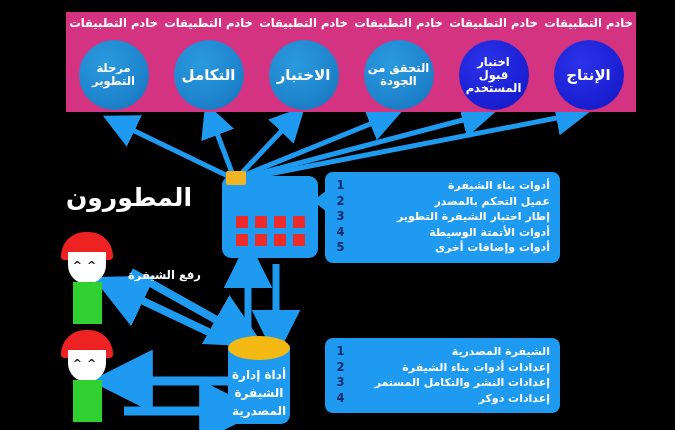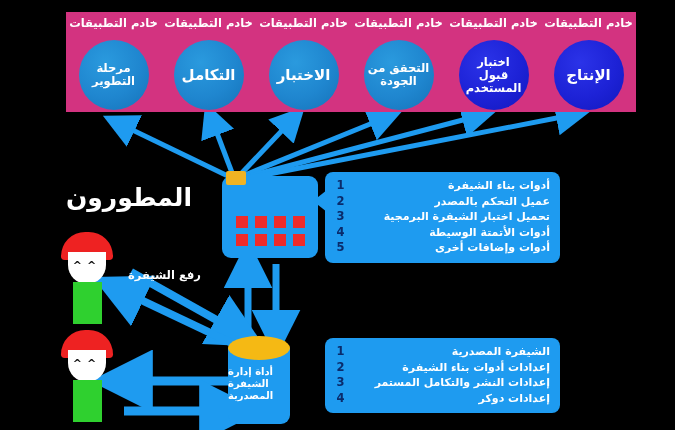--- a/index.html
+++ b/index.html
@@ -57,22 +57,22 @@
   #repo{position:absolute;left:228px;top:336px;width:62px;height:88px;}
   #repo-body{
     position:absolute;left:0;top:12px;width:62px;height:76px;
     background:#1e9bf0;border-radius:0 0 9px 9px;
   }
   #repo-top{
     position:absolute;left:0;top:0;width:62px;height:24px;
     background:#f5b914;border-radius:50%;
   }
   #repo-label{
-    position:absolute;left:0;top:30px;width:62px;text-align:left;
-    color:#ffffff;font-weight:bold;font-size:10px;line-height:12px;
+    position:absolute;left:0;top:30px;width:62px;text-align:center;
+    color:#ffffff;font-weight:bold;font-size:12px;line-height:18px;
   }
 
   
   .legend{
     position:absolute;background:#1e9bf0;border-radius:8px;
     padding:6px 10px 7px 10px;box-sizing:border-box;
   }
   #legend-ci{left:325px;top:172px;width:235px;}
   #legend-repo{left:325px;top:338px;width:235px;}
   .legend-row{
@@ -215,21 +215,21 @@
   <div class="legend" id="legend-ci">
     <div class="legend-row">
       <span class="legend-text">أدوات بناء الشيفرة</span>
       <span class="legend-num">1</span>
     </div>
     <div class="legend-row">
       <span class="legend-text">عميل التحكم بالمصدر</span>
       <span class="legend-num">2</span>
     </div>
     <div class="legend-row">
-      <span class="legend-text">تحميل اختبار الشيفرة البرمجية</span>
+      <span class="legend-text">إطار اختبار الشيفرة التطوير</span>
       <span class="legend-num">3</span>
     </div>
     <div class="legend-row">
       <span class="legend-text">أدوات الأتمتة الوسيطة</span>
       <span class="legend-num">4</span>
     </div>
     <div class="legend-row">
       <span class="legend-text">أدوات وإضافات أخرى</span>
       <span class="legend-num">5</span>
     </div>

